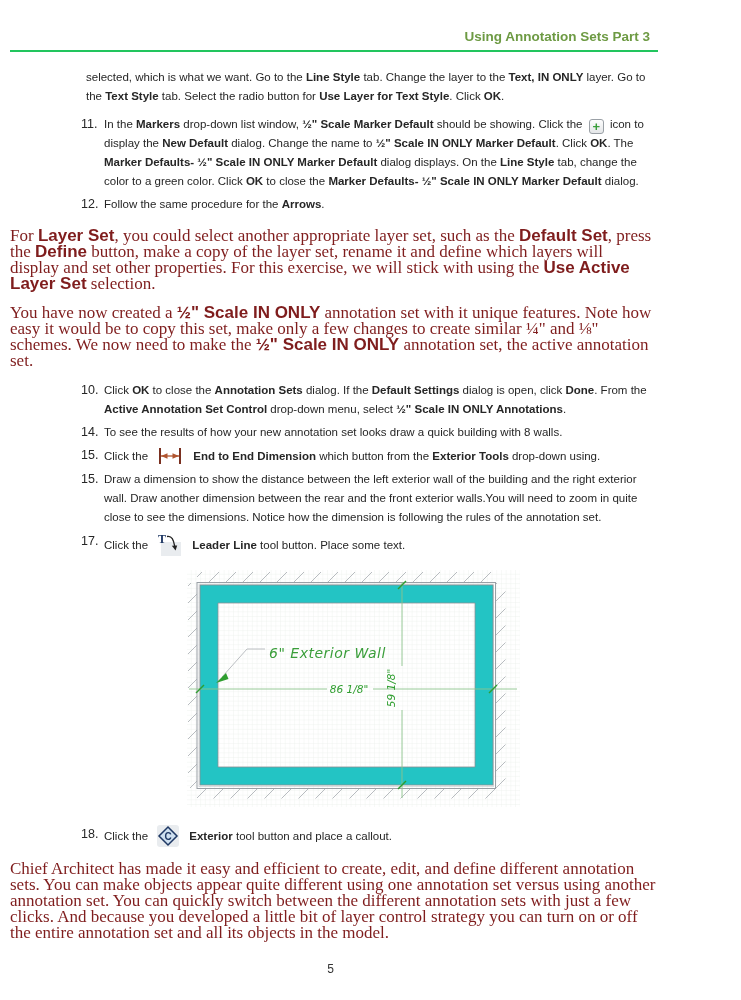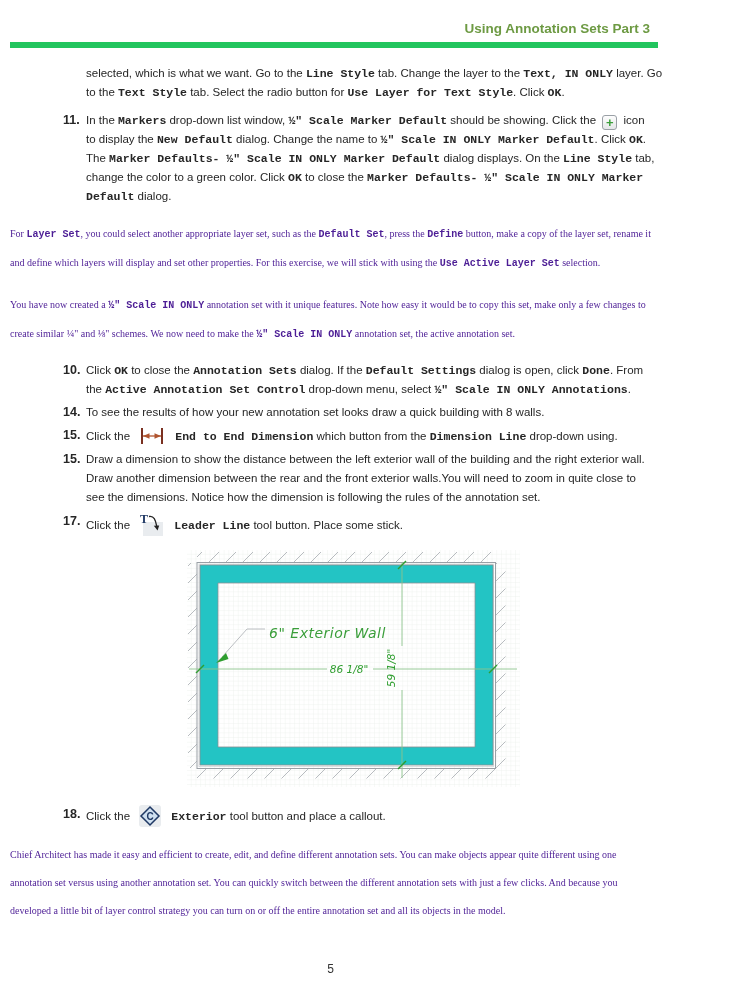--- a/index.html
+++ b/index.html
@@ -2,33 +2,33 @@
 <html><head>
 <meta charset="utf-8">
 <style>
   * { margin:0; padding:0; box-sizing:border-box; }
   html,body { background:#ffffff; }
   .page {
     position:relative; width:741px; height:1000px; background:#fff;
     font-family:"Liberation Sans", sans-serif; color:#262626; overflow:hidden;
   }
   
-  .header { padding-top:21px; margin:0 83px 0 10px; border-bottom:6px solid #22c55e;
+  .header { padding-top:21px; margin:8px 83px 0 10px; border-bottom:2px solid #22c55e;
             display:flex; justify-content:flex-end; align-items:flex-end; }
   .header-title { font-size:13.5px; font-weight:700; color:#6d9a43; padding:0 8px 6px 0; }
   .badge { background:#9e3d3b; color:#fff; font-size:13px; font-weight:400;
            padding:6px 16px 7px 14px; min-width:176px; }
   
   .content { padding:0 85px 0 10px; }
-  .b { font-family:Liberation Mono, monospace; font-weight:700; }
-  p.serif { font-family:"Liberation Serif", serif; font-size:10px; line-height:28px; color:#4c1d95; }
+  .b { font-family:Liberation Sans, sans-serif; font-weight:700; }
+  p.serif { font-family:"Liberation Serif", serif; font-size:17px; line-height:16px; color:#7f1d1d; }
   .cont-para { margin:16px 0 0 76px; font-size:11.5px; line-height:19px; width:578px; }
   .olist { margin-left:53px; margin-top:9px; }
   .li { display:flex; margin-bottom:4px; }
-  .num { width:23px; flex:0 0 23px; font-weight:700; font-size:12.5px; line-height:19px; }
+  .num { width:23px; flex:0 0 23px; font-weight:400; font-size:12.5px; line-height:19px;margin-left:18px; }
   .li-body { flex:1; max-width:576px; font-size:11.5px; line-height:19px; }
   .gap14 { margin-top:14px; }
   .gap12 { margin-top:12px; }
   
   .inline-icon.plus-icon {
     display:inline-block; width:15px; height:15px; border:1px solid #9aa0a6; border-radius:3px;
     background:linear-gradient(#fdfdfd,#e4e6e8); color:#3a9e3a; font-weight:700; font-size:13px;
     line-height:13px; text-align:center; vertical-align:-3px; margin:0 3px;
   }
   .tool-icon { display:inline-block; vertical-align:-6px; margin:0 10px 0 6px; }
@@ -50,20 +50,24 @@
 
   <div class="content">
 
     <p class="cont-para"><span>selected, which is what we want.  Go to the </span><span class="b">Line Style</span><span> tab. Change the layer to the </span><span class="b">Text, IN ONLY</span><span> layer. Go to the </span><span class="b">Text Style</span><span> tab. Select the radio button for </span><span class="b">Use Layer for Text Style</span><span>. Click </span><span class="b">OK</span><span>.</span></p>
 
     <div class="olist">
       <div class="li">
         <span class="num">11.</span>
         <div class="li-body"><span>In the </span><span class="b">Markers</span><span> drop-down list window, </span><span class="b">½" Scale Marker Default</span><span> should be showing.  Click the </span><span class="inline-icon plus-icon">+</span><span> icon to display the </span><span class="b">New Default</span><span> dialog. Change the name to </span><span class="b">½" Scale IN ONLY Marker Default</span><span>. Click </span><span class="b">OK</span><span>. The </span><span class="b">Marker Defaults- ½" Scale IN ONLY Marker Default</span><span> dialog displays. On the </span><span class="b">Line Style</span><span> tab, change the color to a green color. Click </span><span class="b">OK</span><span> to close the </span><span class="b">Marker Defaults- ½" Scale IN ONLY Marker Default</span><span> dialog.</span></div>
       </div>
+      <div class="li">
+        <span class="num">12.</span>
+        <div class="li-body"><span>Follow the same procedure for the </span><span class="b">Arrows</span><span>.</span></div>
+      </div>
     </div>
 
     <p class="serif gap14"><span>For </span><span class="b">Layer Set</span><span>, you could select another appropriate layer set, such as the </span><span class="b">Default Set</span><span>, press the </span><span class="b">Define</span><span> button, make a copy of the layer set, rename it and define which layers will display and set other properties. For this exercise, we will stick with using the </span><span class="b">Use Active Layer Set</span><span> selection.</span></p>
 
     <p class="serif gap12" style="margin-top:13px"><span>You have now created a </span><span class="b">½" Scale IN ONLY</span><span> annotation set with it unique features. Note how easy it would be to copy this set, make only a few changes to create similar ¼" and ⅛" schemes. We now need to make the </span><span class="b">½" Scale IN ONLY</span><span> annotation set, the active annotation set.</span></p>
 
     <div class="olist" style="margin-top:12px">
       <div class="li">
         <span class="num">10.</span>
         <div class="li-body"><span>Click </span><span class="b">OK</span><span> to close the </span><span class="b">Annotation Sets</span><span> dialog. If the </span><span class="b">Default Settings</span><span> dialog is open, click </span><span class="b">Done</span><span>. From the </span><span class="b">Active Annotation Set Control</span><span> drop-down menu, select </span><span class="b">½" Scale IN ONLY Annotations</span><span>.</span></div>
@@ -74,36 +78,36 @@
       </div>
       <div class="li" style="margin-top:3px">
         <span class="num">15.</span>
         <div class="li-body">
           <span><span>Click the </span></span><span class="tool-icon"><svg width="26" height="20" viewBox="0 0 26 20">
                 <line x1="3" y1="2" x2="3" y2="18" stroke="#7a3020" stroke-width="2"></line>
                 <line x1="23" y1="2" x2="23" y2="18" stroke="#7a3020" stroke-width="2"></line>
                 <line x1="4" y1="10" x2="22" y2="10" stroke="#b0542f" stroke-width="1.3"></line>
                 <path d="M4,10 L10.5,7.2 L10.5,12.8 Z" fill="#b0542f"></path>
                 <path d="M22,10 L15.5,7.2 L15.5,12.8 Z" fill="#b0542f"></path>
-              </svg></span><span><span class="b">End to End Dimension</span><span> which button from the </span><span class="b">Dimension Line</span><span> drop-down using.</span></span>
+              </svg></span><span><span class="b">End to End Dimension</span><span> which button from the </span><span class="b">Exterior Tools</span><span> drop-down using.</span></span>
         </div>
       </div>
       <div class="li">
         <span class="num">15.</span>
         <div class="li-body"><span>Draw a dimension to show the distance between the left exterior wall of the building and the right exterior wall. Draw another dimension between the rear and the front exterior walls.You will need to zoom in quite close to see the dimensions. Notice how the dimension is following the rules of the annotation set.</span></div>
       </div>
       <div class="li" style="margin-top:5px">
         <span class="num">17.</span>
         <div class="li-body">
           <span><span>Click the </span></span><span class="tool-icon" style="vertical-align:-8px"><svg width="25" height="25" viewBox="0 0 25 25">
                 <rect x="4" y="10" width="20" height="14" fill="#e9ecef"></rect>
                 <text x="1" y="11" font-family="Liberation Serif, serif" font-size="12" font-weight="bold" fill="#1f3864">T</text>
                 <path d="M10,4.5 C15,3.5 16.5,8 17.8,14.5" stroke="#222" fill="none" stroke-width="1.3"></path>
                 <path d="M18.6,18.5 L14.8,13.8 L20.2,13.4 Z" fill="#222"></path>
-              </svg></span><span><span class="b">Leader Line</span><span> tool button. Place some stick.</span></span>
+              </svg></span><span><span class="b">Leader Line</span><span> tool button. Place some text.</span></span>
         </div>
       </div>
     </div>
 
     <div class="figure">
       <svg width="333" height="237" viewBox="0 0 333 237">
         <defs>
           <pattern id="grid" width="4.7" height="4.7" patternUnits="userSpaceOnUse">
             <path d="M4.7,0 V4.7 H0" fill="none" stroke="#e5eae5" stroke-width="0.6"></path>
           </pattern>

